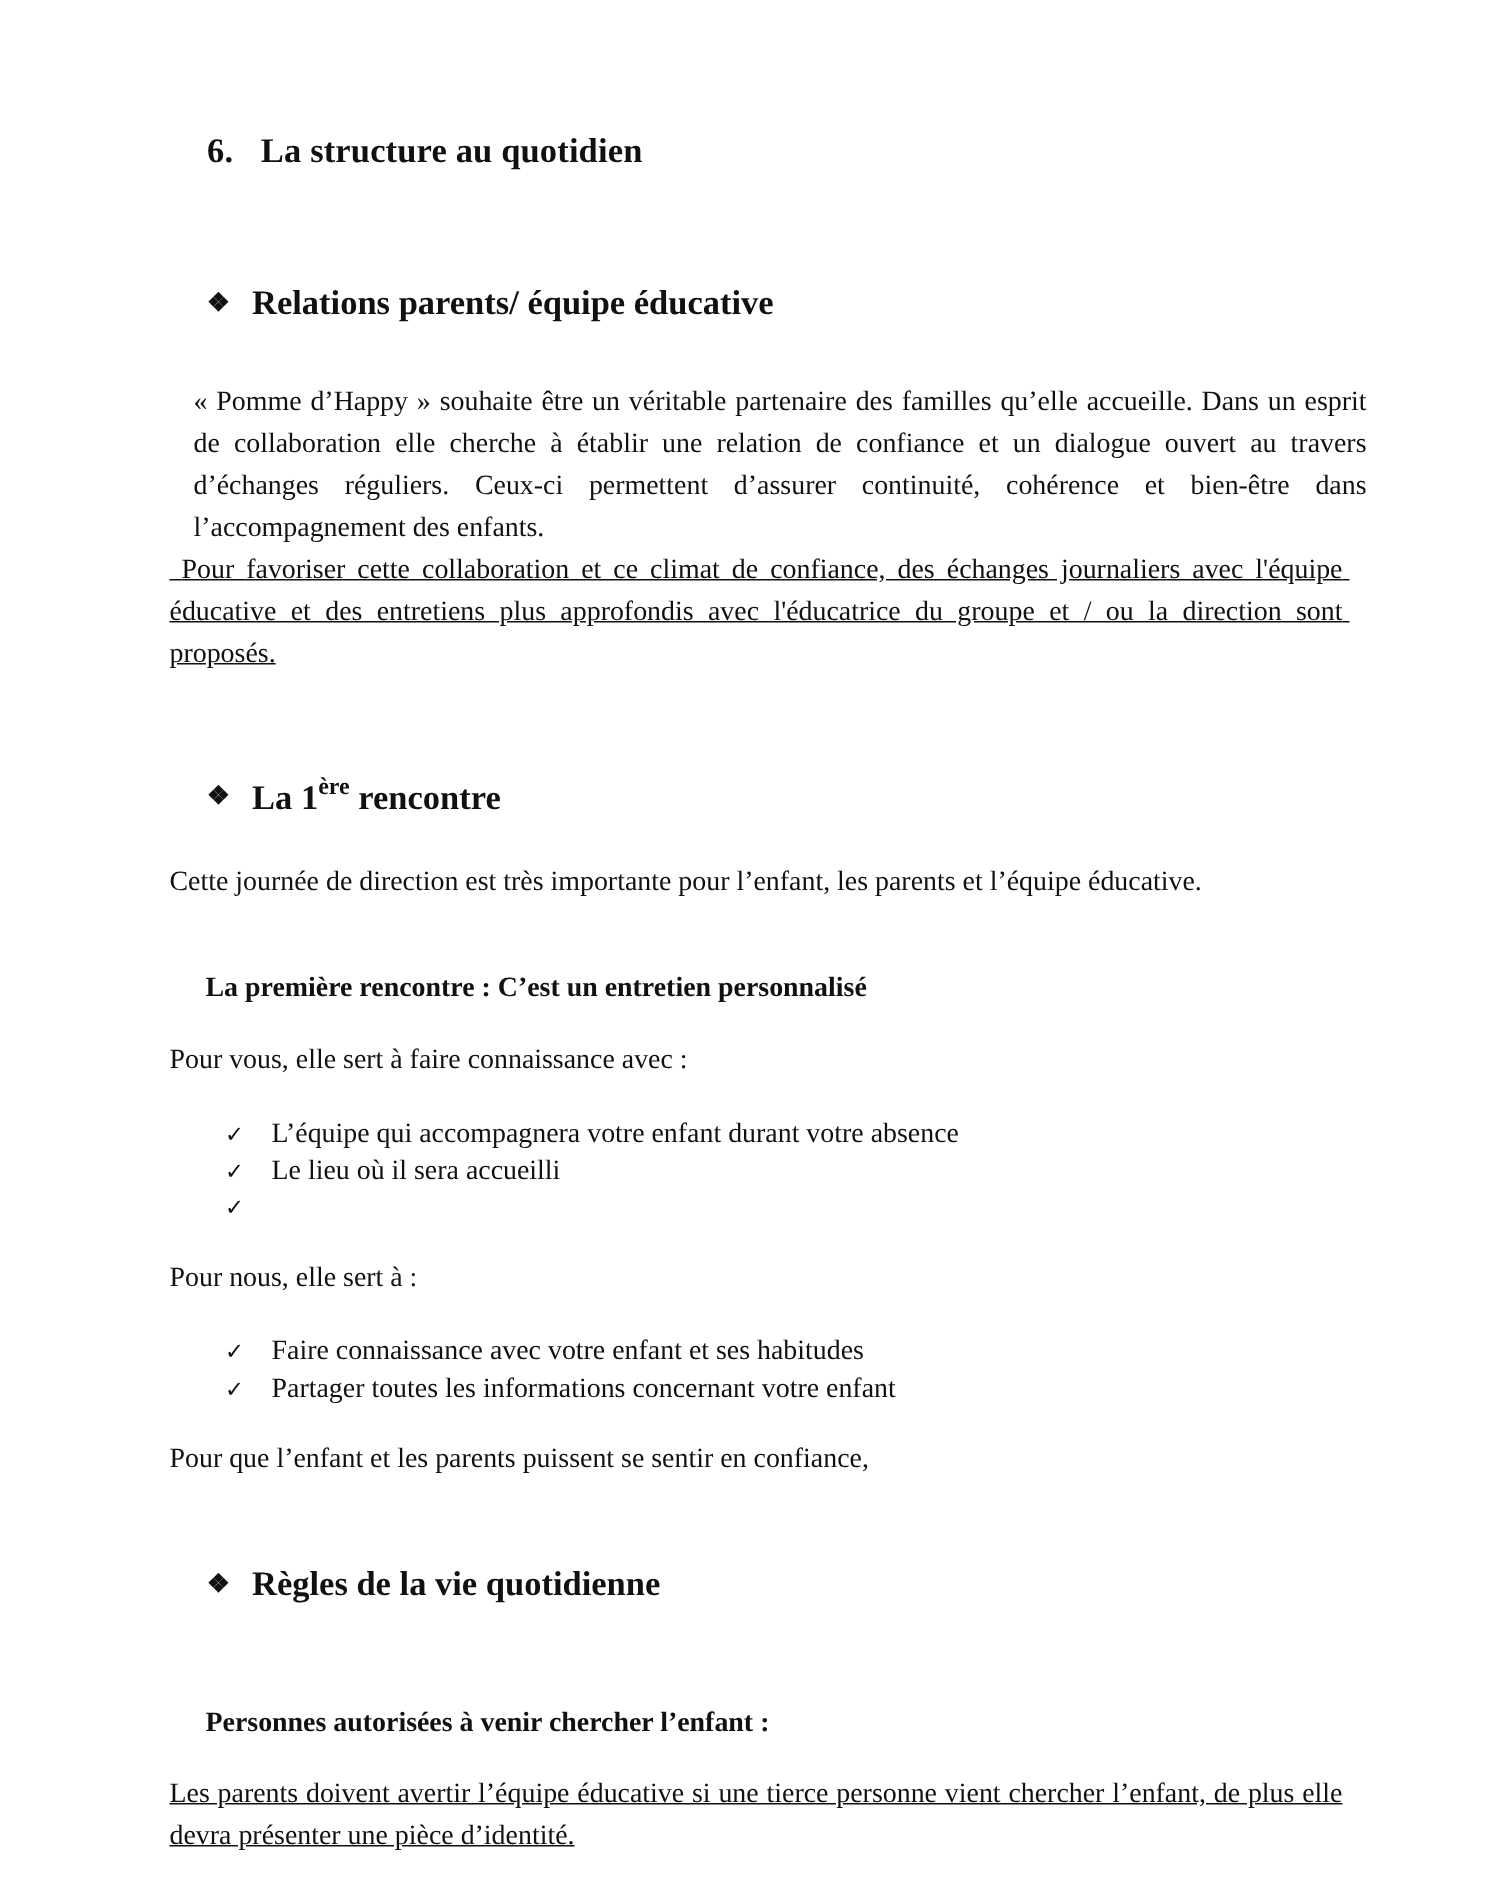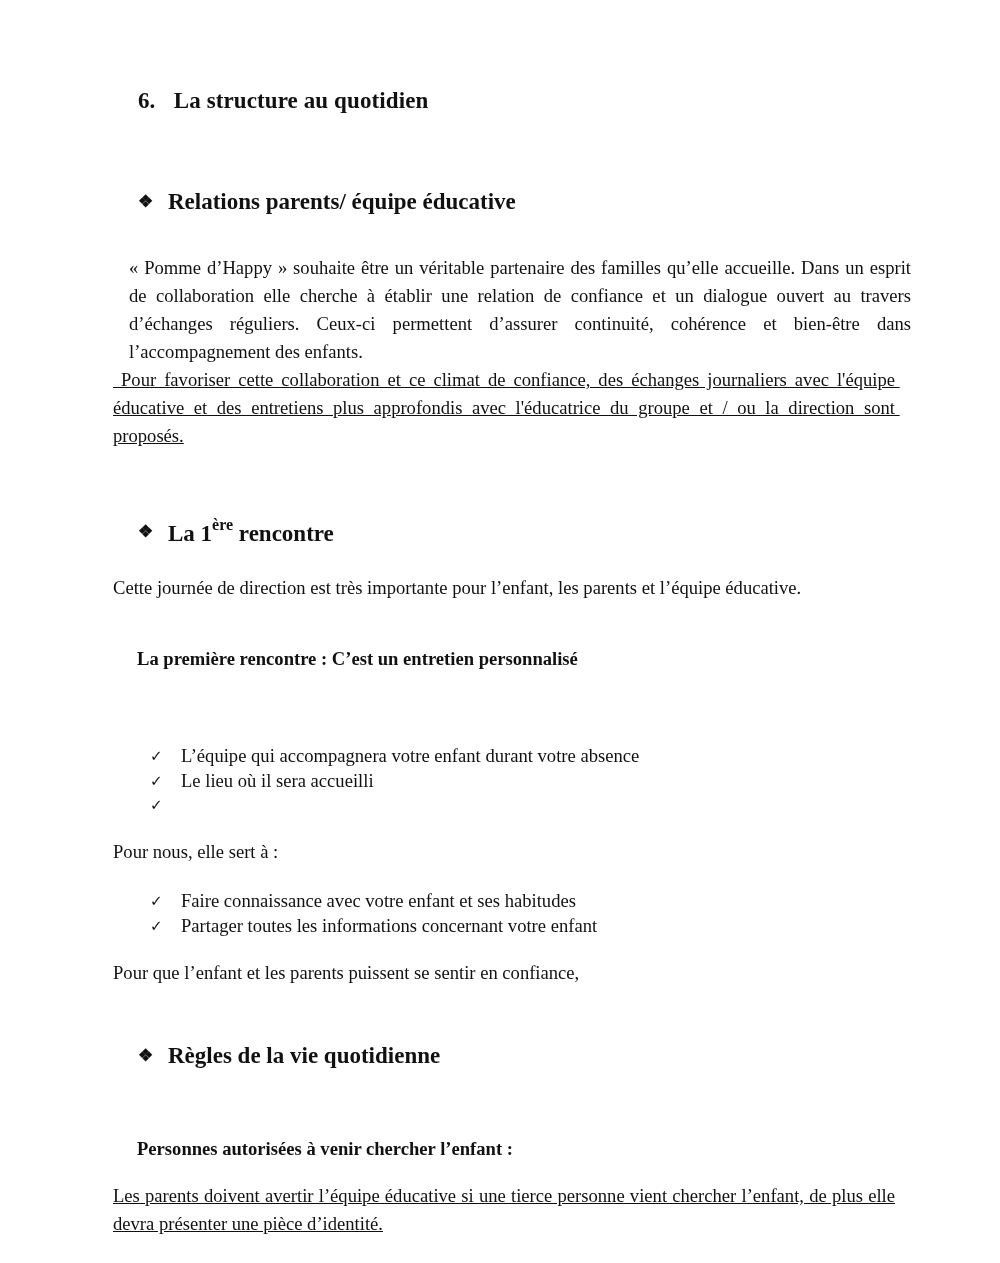--- a/index.html
+++ b/index.html
@@ -111,20 +111,21 @@
 
   <div class="abs h2" style="top:502px;">
     <span class="bullet">❖</span>
     <span><span>La 1</span><sup>ère</sup><span style="white-space:pre;"> rencontre</span></span>
   </div>
 
   <p class="abs para tight" style="top:560px; margin:0;">Cette journée de direction est très importante pour l’enfant, les parents et l’équipe éducative.</p>
 
   <div class="abs sub" style="top:632px;">La première rencontre : C’est un entretien personnalisé</div>
 
+  <div class="abs line" style="top:680px;">Pour vous, elle sert à faire connaissance avec :</div>
 
   <ul class="abs checklist" style="top:728px;">
     <li>
       <span class="check">✓</span>
       <span>L’équipe qui accompagnera votre enfant durant votre absence</span>
     </li>
     <li>
       <span class="check">✓</span>
       <span>Le lieu où il sera accueilli</span>
     </li>

